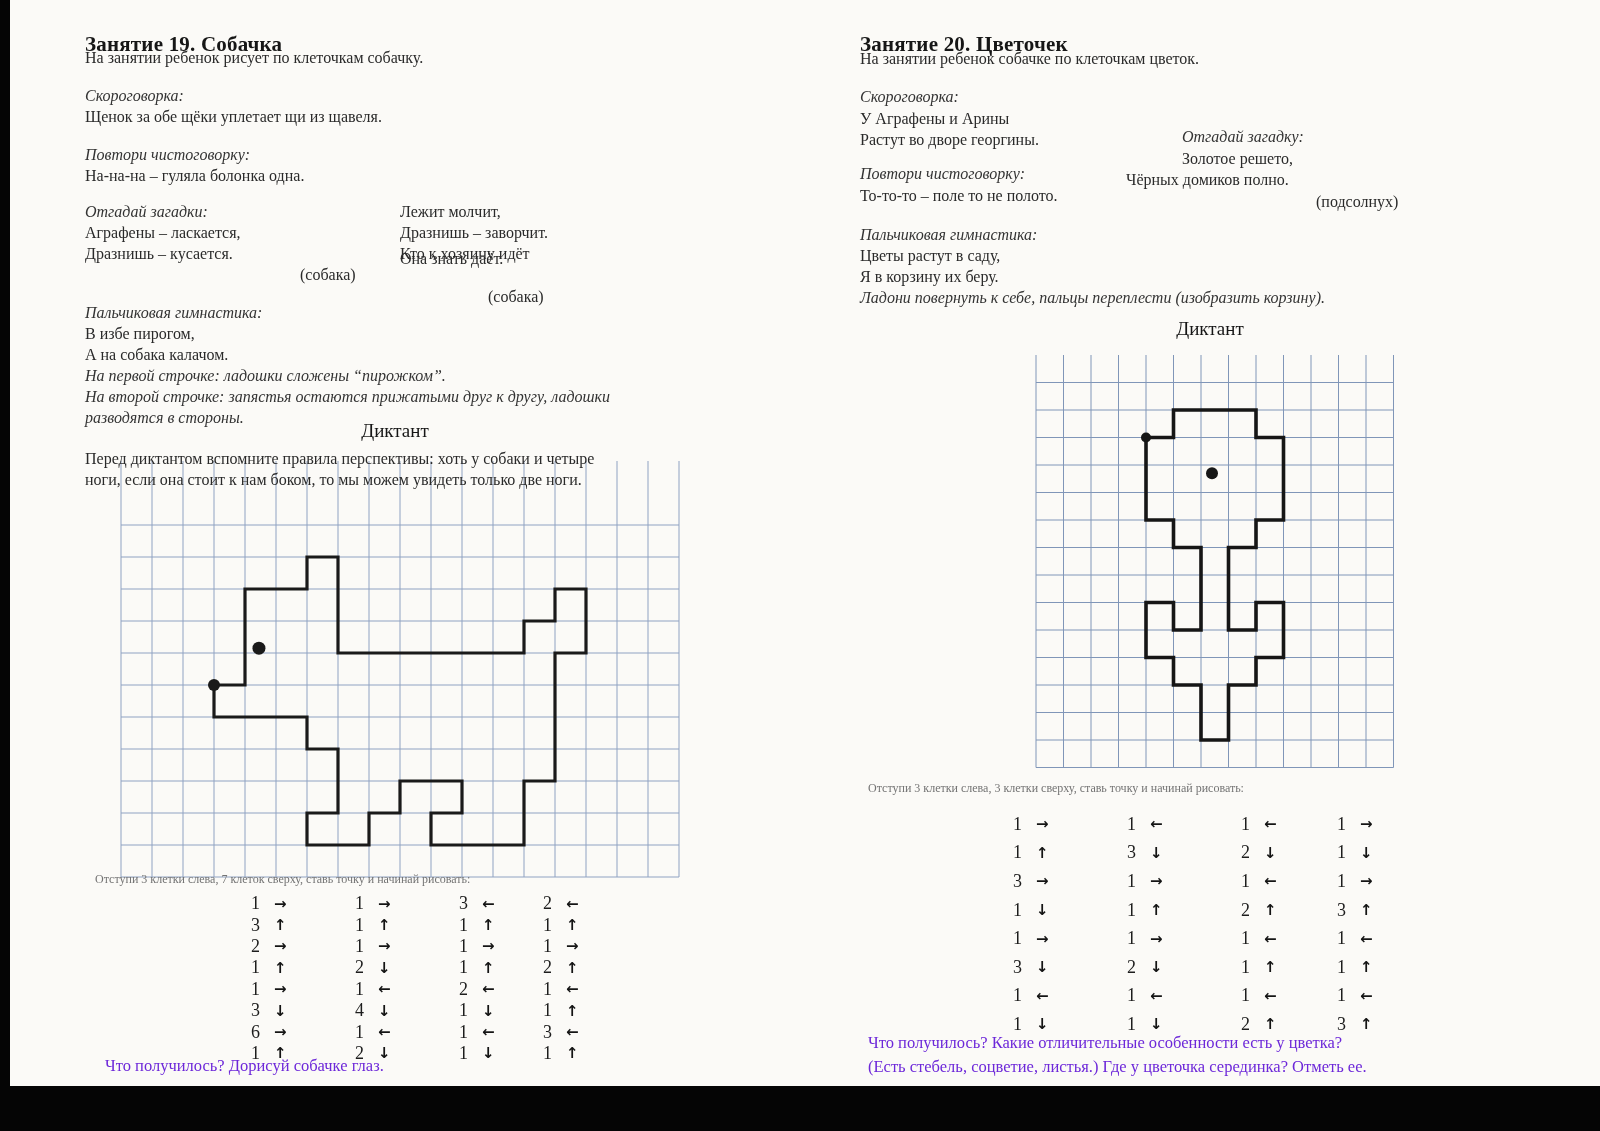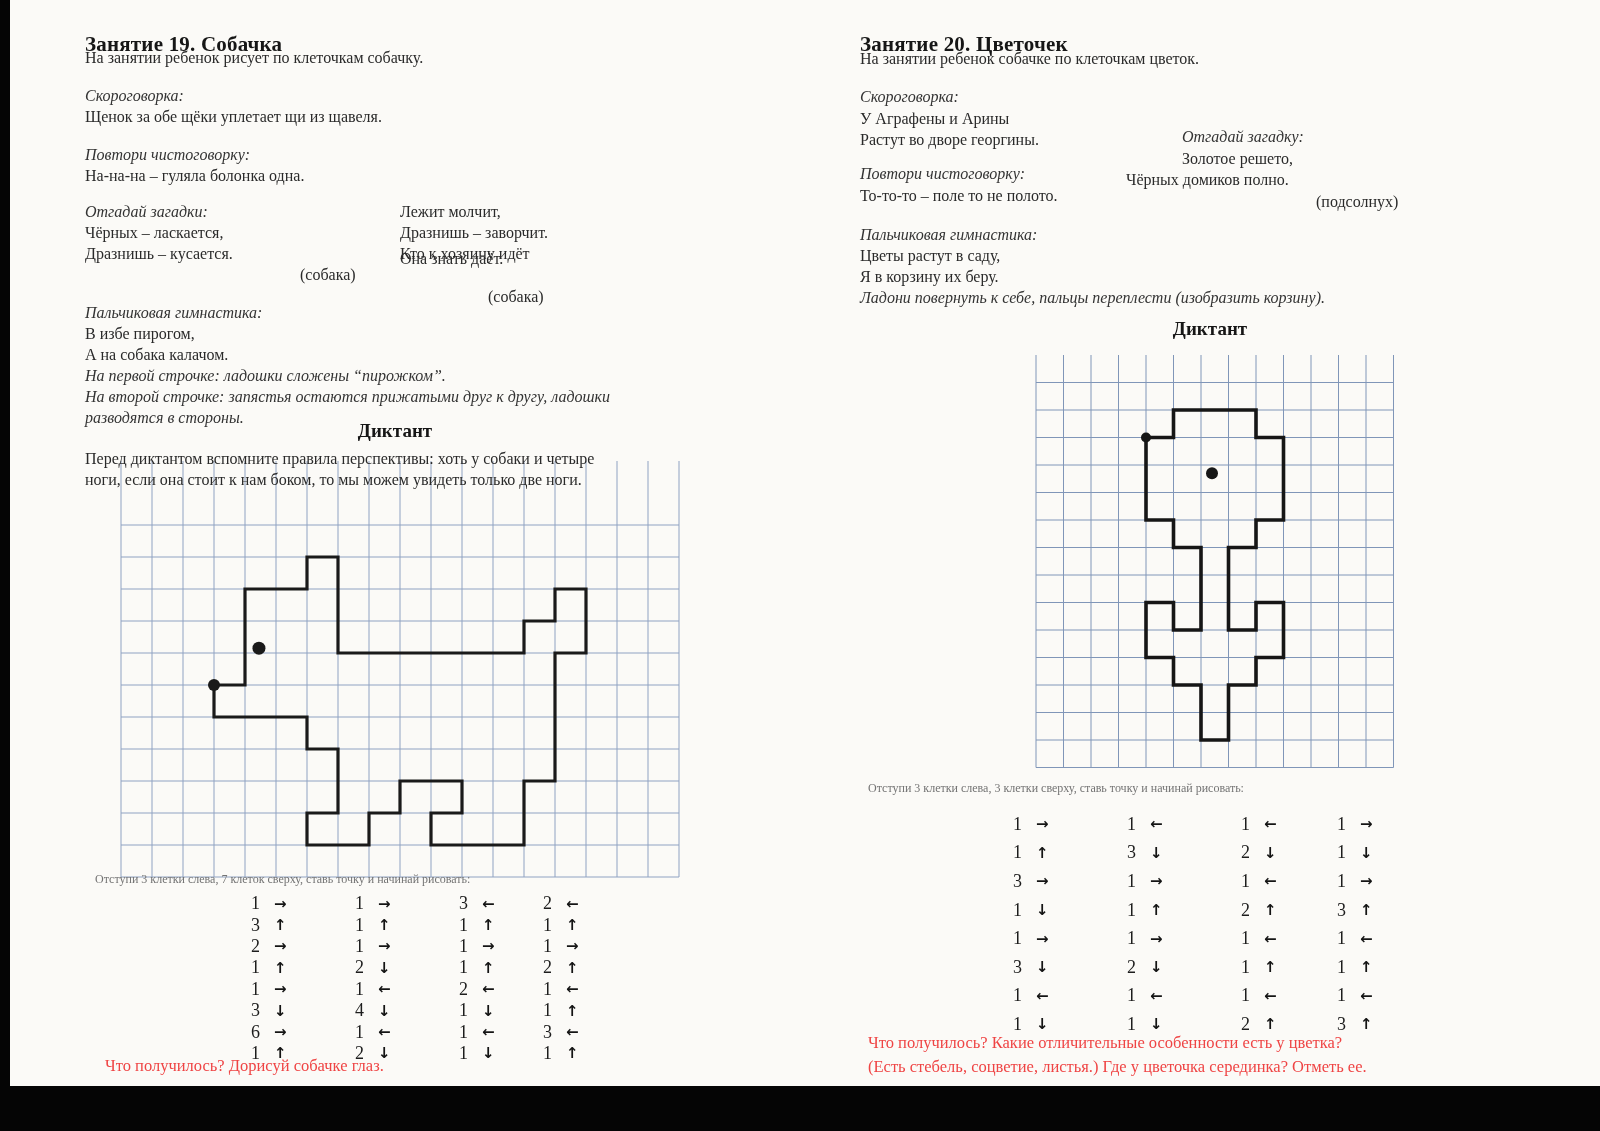--- a/index.html
+++ b/index.html
@@ -7,23 +7,23 @@
     width:1600px;height:1131px;position:relative;overflow:hidden;
     background:#fbfaf7;color:#222;
     font-family:"Liberation Serif","DejaVu Serif",serif;
     font-size:16px;
   }
   .abs{position:absolute;white-space:nowrap;}
   .title{font-size:21px;font-weight:bold;color:#161616;letter-spacing:.2px;}
   .body-line{font-size:16px;color:#2a2a2a;}
   .label{font-style:italic;font-size:16px;color:#333;}
   .note{font-style:italic;font-size:16px;color:#333;}
-  .heading{font-size:19px;font-weight:bold;text-align:center;color:#161616;}
+  .heading{font-size:19px;font-weight:normal;text-align:center;color:#161616;}
   .instruction{font-size:12px;color:#737373;}
-  .question{font-size:16.5px;color:#ef4444;}
+  .question{font-size:16.5px;color:#6d28d9;}
   .steps{display:grid;}
   .steps-l{grid-template-columns:104px 104px 84px 70px;}
   .steps-r{grid-template-columns:114px 114px 96px 70px;}
   .steps-l .cell{height:21.4px;}
   .steps-r .cell{height:28.6px;}
   .cell{display:flex;align-items:center;}
   .num{display:inline-block;width:22px;text-align:right;font-size:18px;color:#1d1d1d;}
   .arr{margin-left:14px;font-family:"DejaVu Sans",sans-serif;font-weight:bold;font-size:15px;color:#141414;}
   .scan-edge{background:#050505;}
   svg{display:block;}
@@ -77,21 +77,21 @@
   <h1 class="abs title" style="left:85px;top:18px">Занятие 19. Собачка</h1>
   <div class="abs body-line" style="left:85px;top:49px">На занятии ребенок рисует по клеточкам собачку.</div>
 
   <div class="abs label" style="left:85px;top:87px">Скороговорка:</div>
   <div class="abs body-line" style="left:85px;top:108px">Щенок за обе щёки уплетает щи из щавеля.</div>
 
   <div class="abs label" style="left:85px;top:146px">Повтори чистоговорку:</div>
   <div class="abs body-line" style="left:85px;top:167px">На-на-на – гуляла болонка одна.</div>
 
   <div class="abs label" style="left:85px;top:203px">Отгадай загадки:</div>
-  <div class="abs body-line" style="left:85px;top:224px">Чёрных – ласкается,</div>
+  <div class="abs body-line" style="left:85px;top:224px">Аграфены – ласкается,</div>
   <div class="abs body-line" style="left:85px;top:245px">Дразнишь – кусается.</div>
   <div class="abs body-line" style="left:300px;top:266px">(собака)</div>
 
   <div class="abs body-line" style="left:400px;top:203px">Лежит молчит,</div>
   <div class="abs body-line" style="left:400px;top:224px">Дразнишь – заворчит.</div>
   <div class="abs body-line" style="left:400px;top:245px">Кто к хозяину идёт</div>
   <div class="abs body-line" style="left:400px;top:250px">Она знать даёт.</div>
   <div class="abs body-line" style="left:488px;top:288px">(собака)</div>
 
   <div class="abs label" style="left:85px;top:304px">Пальчиковая гимнастика:</div>

